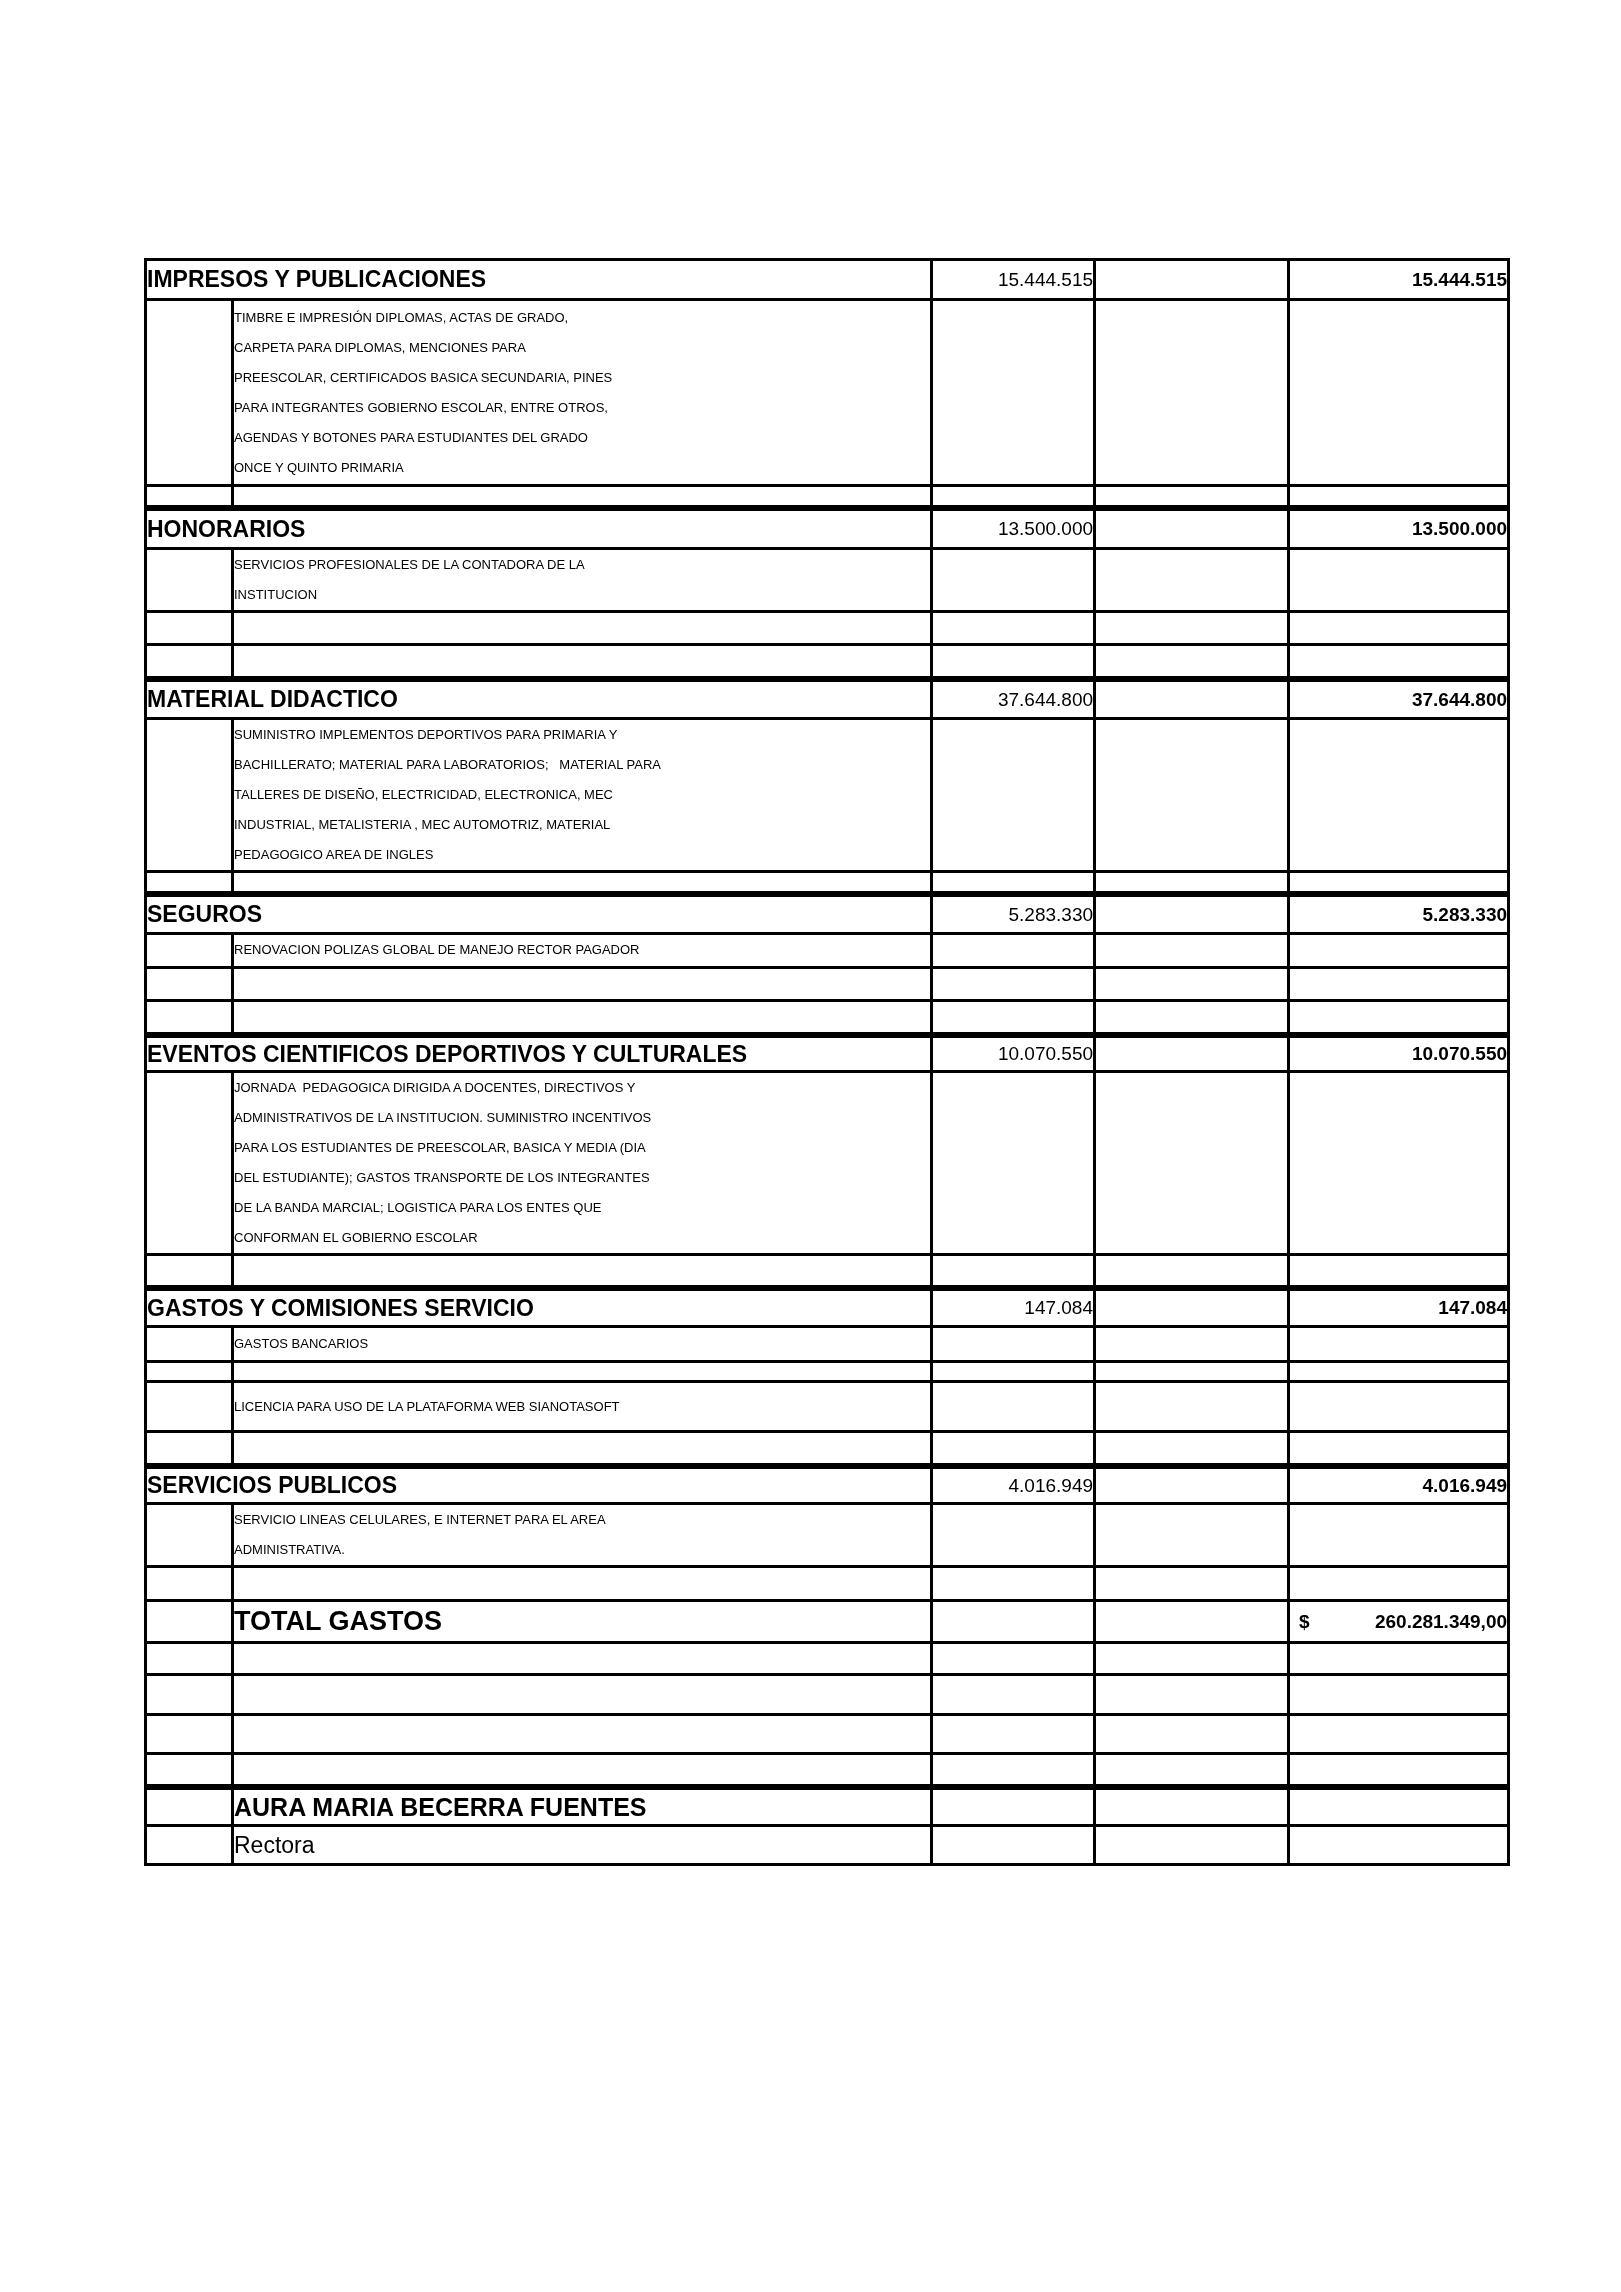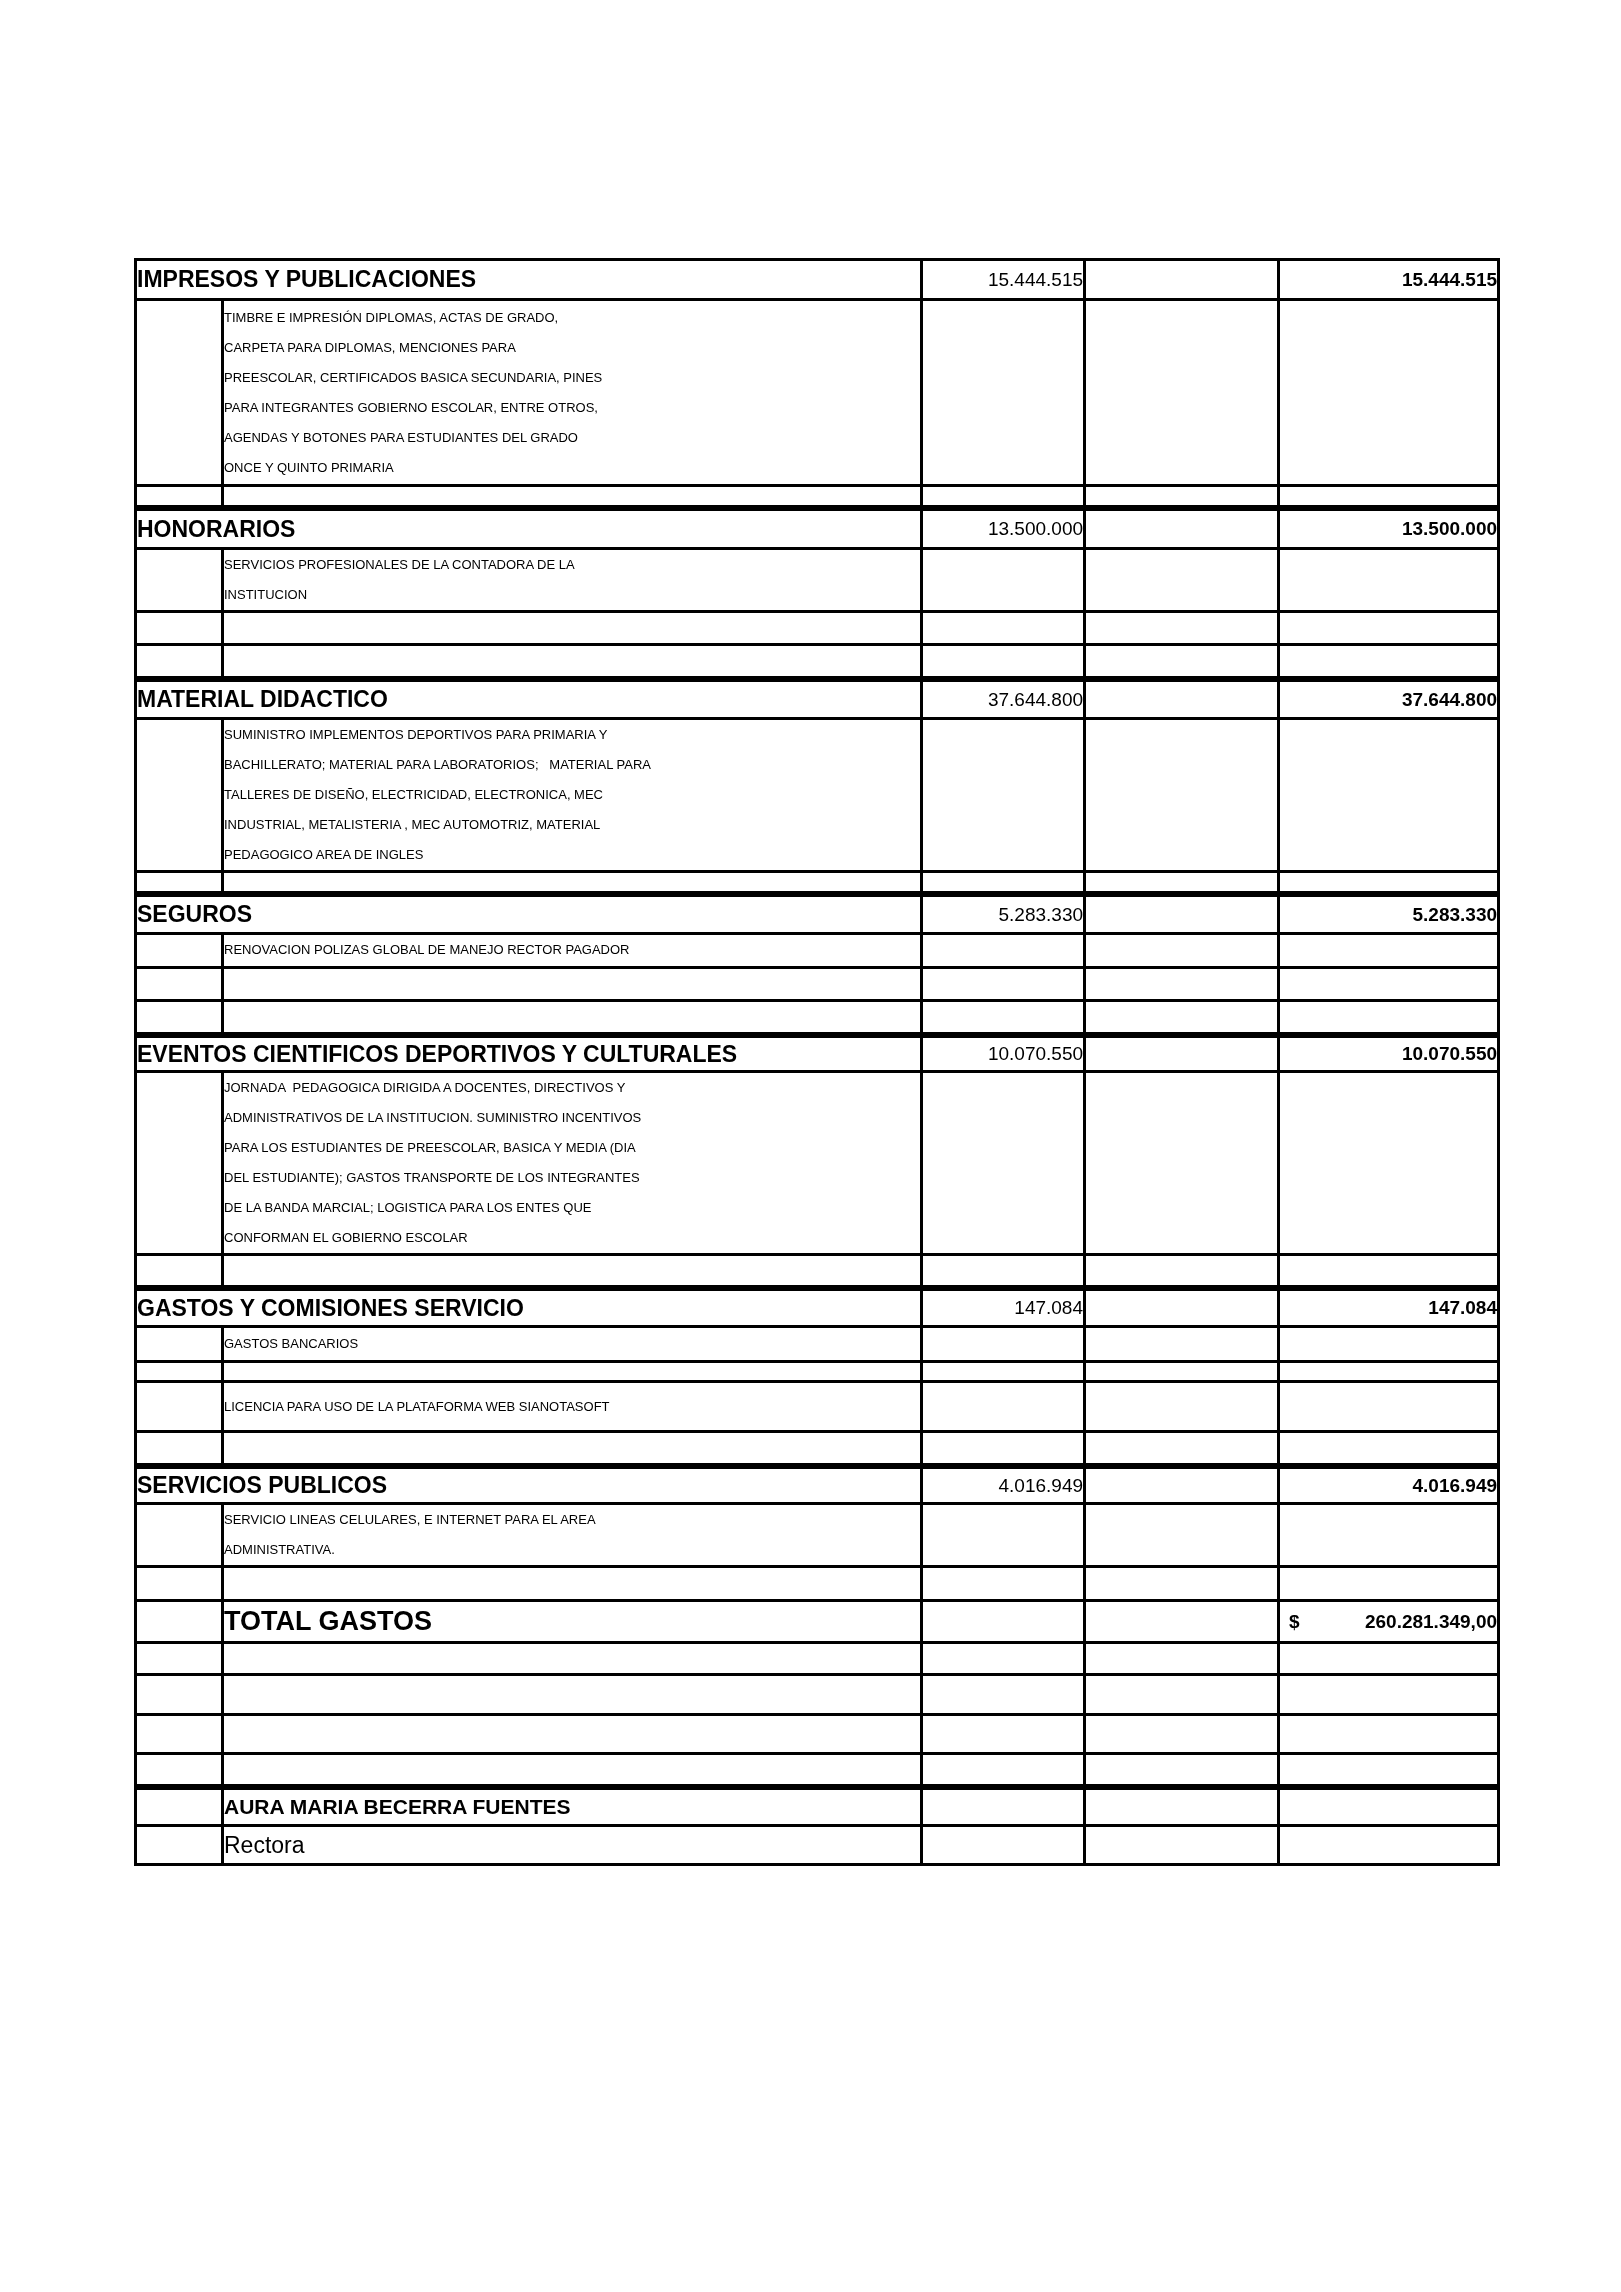--- a/index.html
+++ b/index.html
@@ -5,21 +5,21 @@
   html,body{margin:0;padding:0;}
   body{
     width:1621px;height:2293px;
     background:#ffffff;
     font-family:"Liberation Sans","DejaVu Sans",sans-serif;
     color:#000;
     position:relative;
   }
   .sheet{
     position:absolute;
-    left:134px;top:258px;
+    left:144px;top:258px;
     width:1364px;
   }
   table.budget{
     border-collapse:collapse;
     table-layout:fixed;
     width:100%;
   }
   table.budget td{
     border:3.6px solid #000;
     padding:0;
@@ -67,21 +67,21 @@
     text-align:right;
     padding-right:10.7px;
     position:relative;
   }
   td.money .cur{
     position:absolute;
     left:9px;top:50%;
     transform:translateY(-50%);
   }
   td.sign-name{
-    font-size:21px;
+    font-size:25px;
     font-weight:bold;
     padding-left:9px;
   }
   td.sign-role{
     font-size:23px;
     padding-left:9px;
   }
 </style>
 </head>
 <body>

